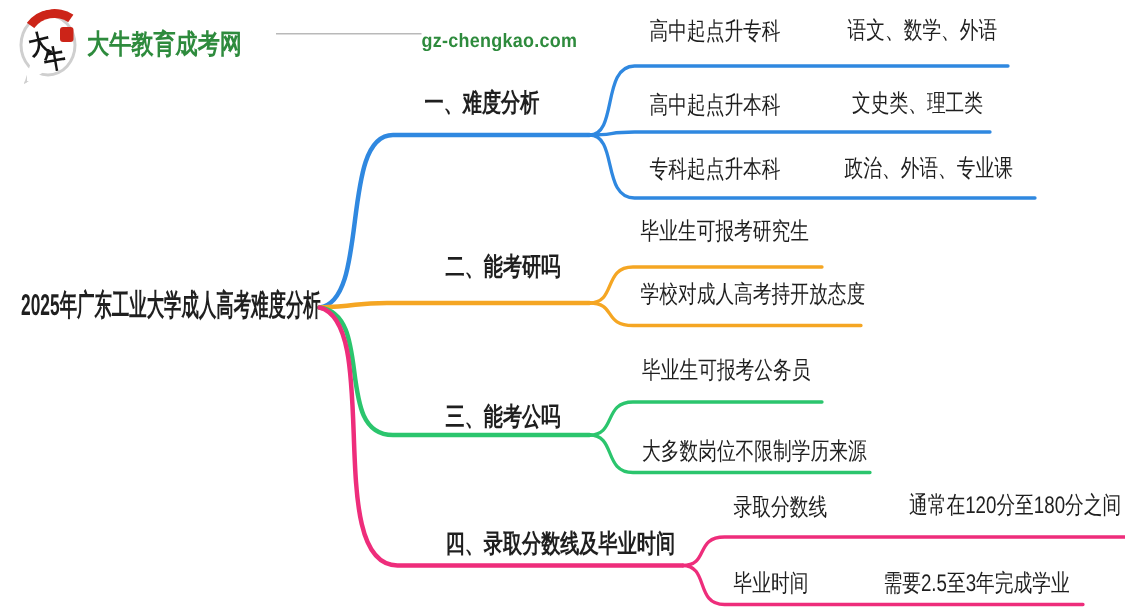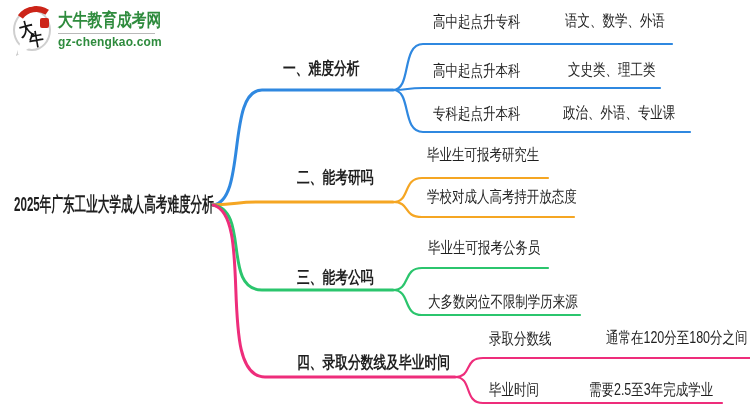--- a/index.html
+++ b/index.html
@@ -27,21 +27,21 @@
          font-family:"DejaVu Serif","Liberation Serif",serif;color:#151515;
          transform:rotate(-14deg) scaleX(.85);}
   .badge-char2{position:absolute;left:13px;top:17px;font-size:17px;font-weight:bold;
          font-family:"DejaVu Serif","Liberation Serif",serif;color:#151515;
          transform:rotate(-10deg) scaleX(.85);}
   .badge-seal{position:absolute;right:0px;top:7px;width:9px;height:10px;
          border-radius:2px;background:#c4271d;}
   .badge-tail{position:absolute;left:1px;bottom:-7px;width:12px;height:11px;
          background:#fff;border-left:2px solid #cfcfcf;border-bottom:2px solid #cfcfcf;
          clip-path:polygon(0 100%,30% 0,100% 35%,0 100%);}
-  .logo-text{display:flex;flex-direction:column;justify-content:flex-end;}
+  .logo-text{display:flex;flex-direction:row;justify-content:flex-end;}
   .logo-name{font-size:18px;font-weight:700;transform:scaleX(0.82);
          transform-origin:left center;line-height:1.1;}
   .logo-sep{width:97px;height:1px;background:#b9b9b9;margin:2px 0 1px 0;}
   .logo-domain{font-size:13px;font-weight:700;letter-spacing:.2px;
          transform:scaleX(0.92);transform-origin:left center;line-height:1.05;}
 </style>
 </head>
 <body>
 
 <div class="canvas">

